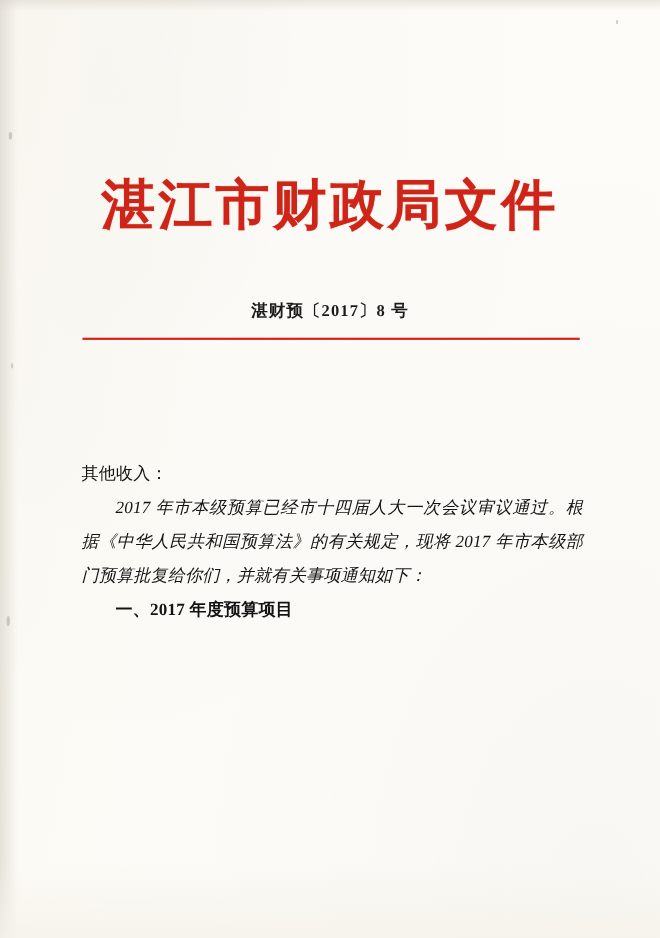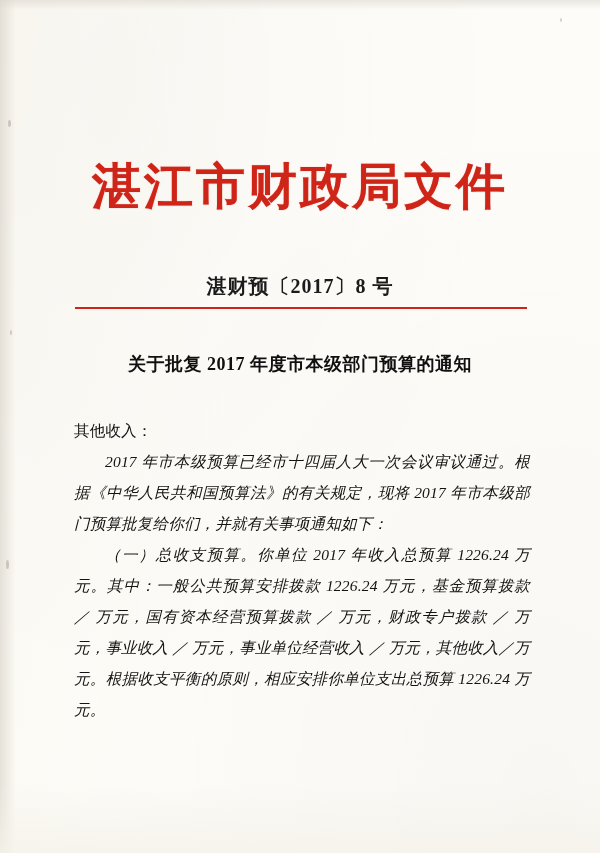--- a/index.html
+++ b/index.html
@@ -77,21 +77,21 @@
     line-height: 1.1;
     text-shadow: 0 0 1px rgba(207,36,24,0.5);
   }
 
   .doc-number {
     position: absolute;
     top: 273px;
     left: 0;
     width: 600px;
     text-align: center;
-    font-size: 20px;
+    font-size: 15px;
     font-weight: 700;
     color: #1b1b1b;
     letter-spacing: 1px;
   }
 
   .red-rule {
     position: absolute;
     top: 307px;
     left: 75px;
     width: 452px;
@@ -158,24 +158,23 @@
   <div class="content">
 
     <div class="masthead">
       <div class="masthead-title">湛江市财政局文件</div>
     </div>
 
     <div class="doc-number">湛财预〔2017〕8 号</div>
 
     <div class="red-rule"></div>
 
-    <div class="doc-title">关于批复 2017 年度市本级部门预算的通知</div>
 
     <div class="body-text">
       <p>其他收入：</p>
       <p class="indent">2017 年市本级预算已经市十四届人大一次会议审议通过。根据《中华人民共和国预算法》的有关规定，现将 2017 年市本级部门预算批复给你们，并就有关事项通知如下：</p>
-      <p class="indent">（一）总收支预算。你单位 2017 年收入总预算 1226.24 万元。其中：一般公共预算安排拨款 1226.24 万元，基金预算拨款 ／ 万元，国有资本经营预算拨款 ／ 万元，财政专户拨款 ／ 万元，事业收入 ／ 万元，事业单位经营收入 ／ 万元，其他收入／万元。根据收支平衡的原则，相应安排你单位支出总预算 1226.24 万元。</p>
+      <p class="section-head">一、2017 年度预算项目</p>
     </div>
 
   </div>
 
   <div class="bottom-shade"></div>
 </div>
 
 </body></html>

